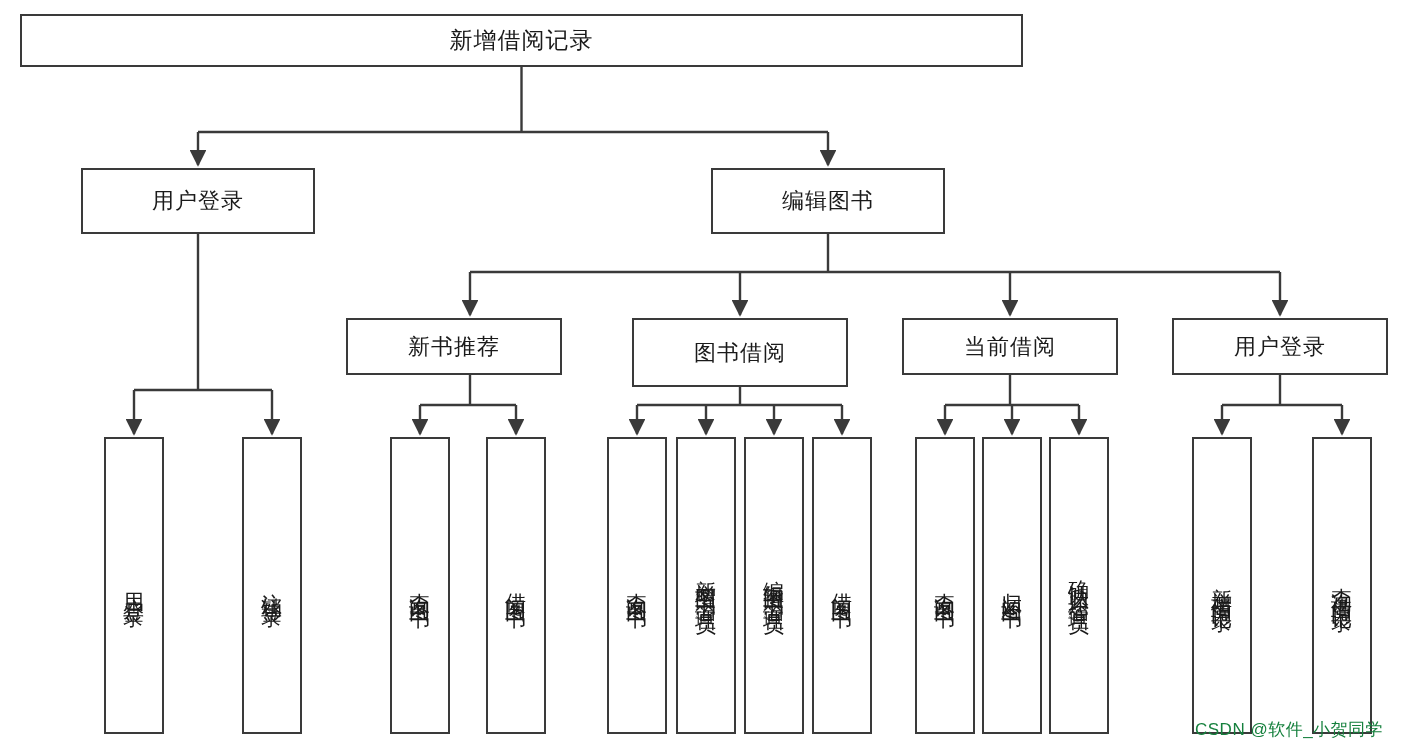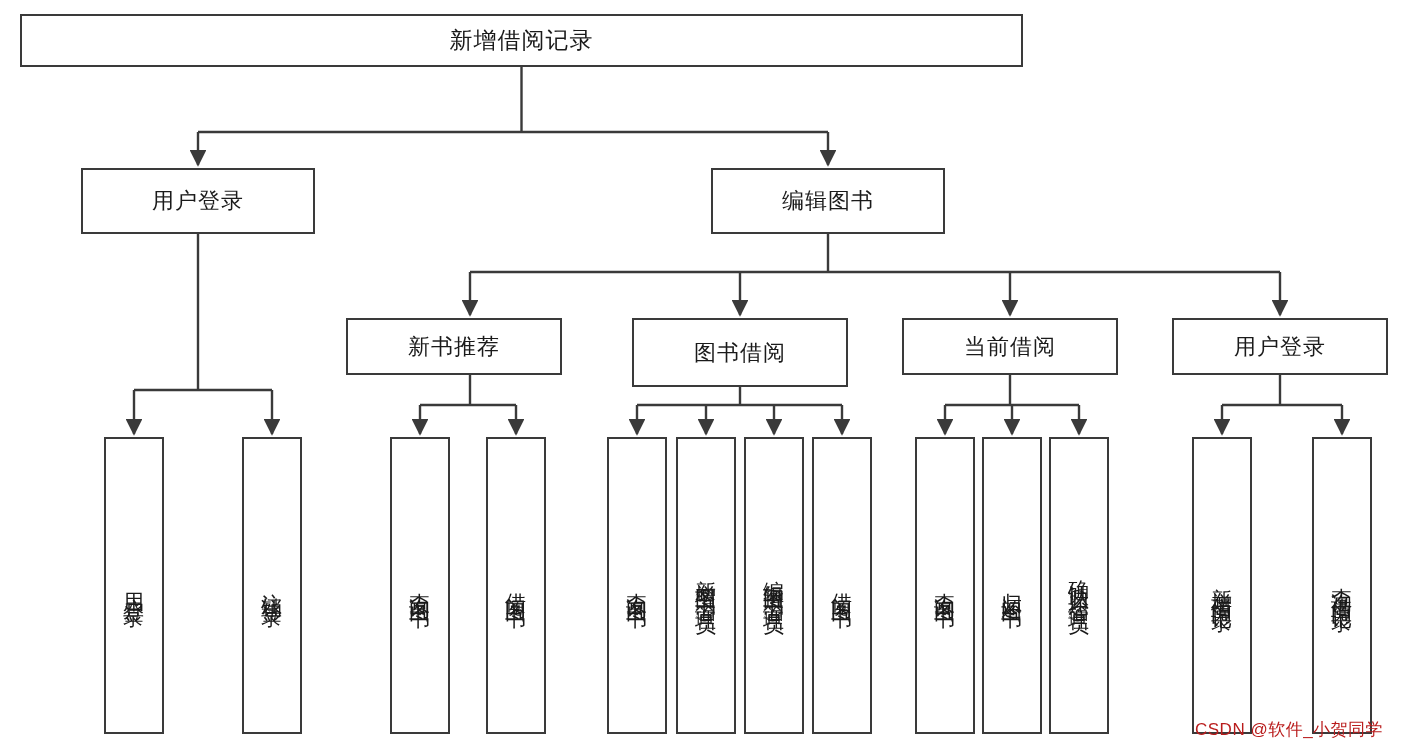--- a/index.html
+++ b/index.html
@@ -48,21 +48,21 @@
     writing-mode: vertical-rl;
     text-orientation: upright;
     font-size: 21px;
     letter-spacing: 5px;
     padding: 6px 0;
     line-height: 1;
   }
   .watermark {
     position: absolute;
     font-size: 17px;
-    color: #b91c1c;
+    color: #15803d;
     white-space: nowrap;
     letter-spacing: 0.5px;
   }
 </style>
 </head>
 <body>
 
 <div id="canvas">
 
   <svg id="wires" viewBox="0 0 1405 747" width="1405" height="747" xmlns="http://www.w3.org/2000/svg">

